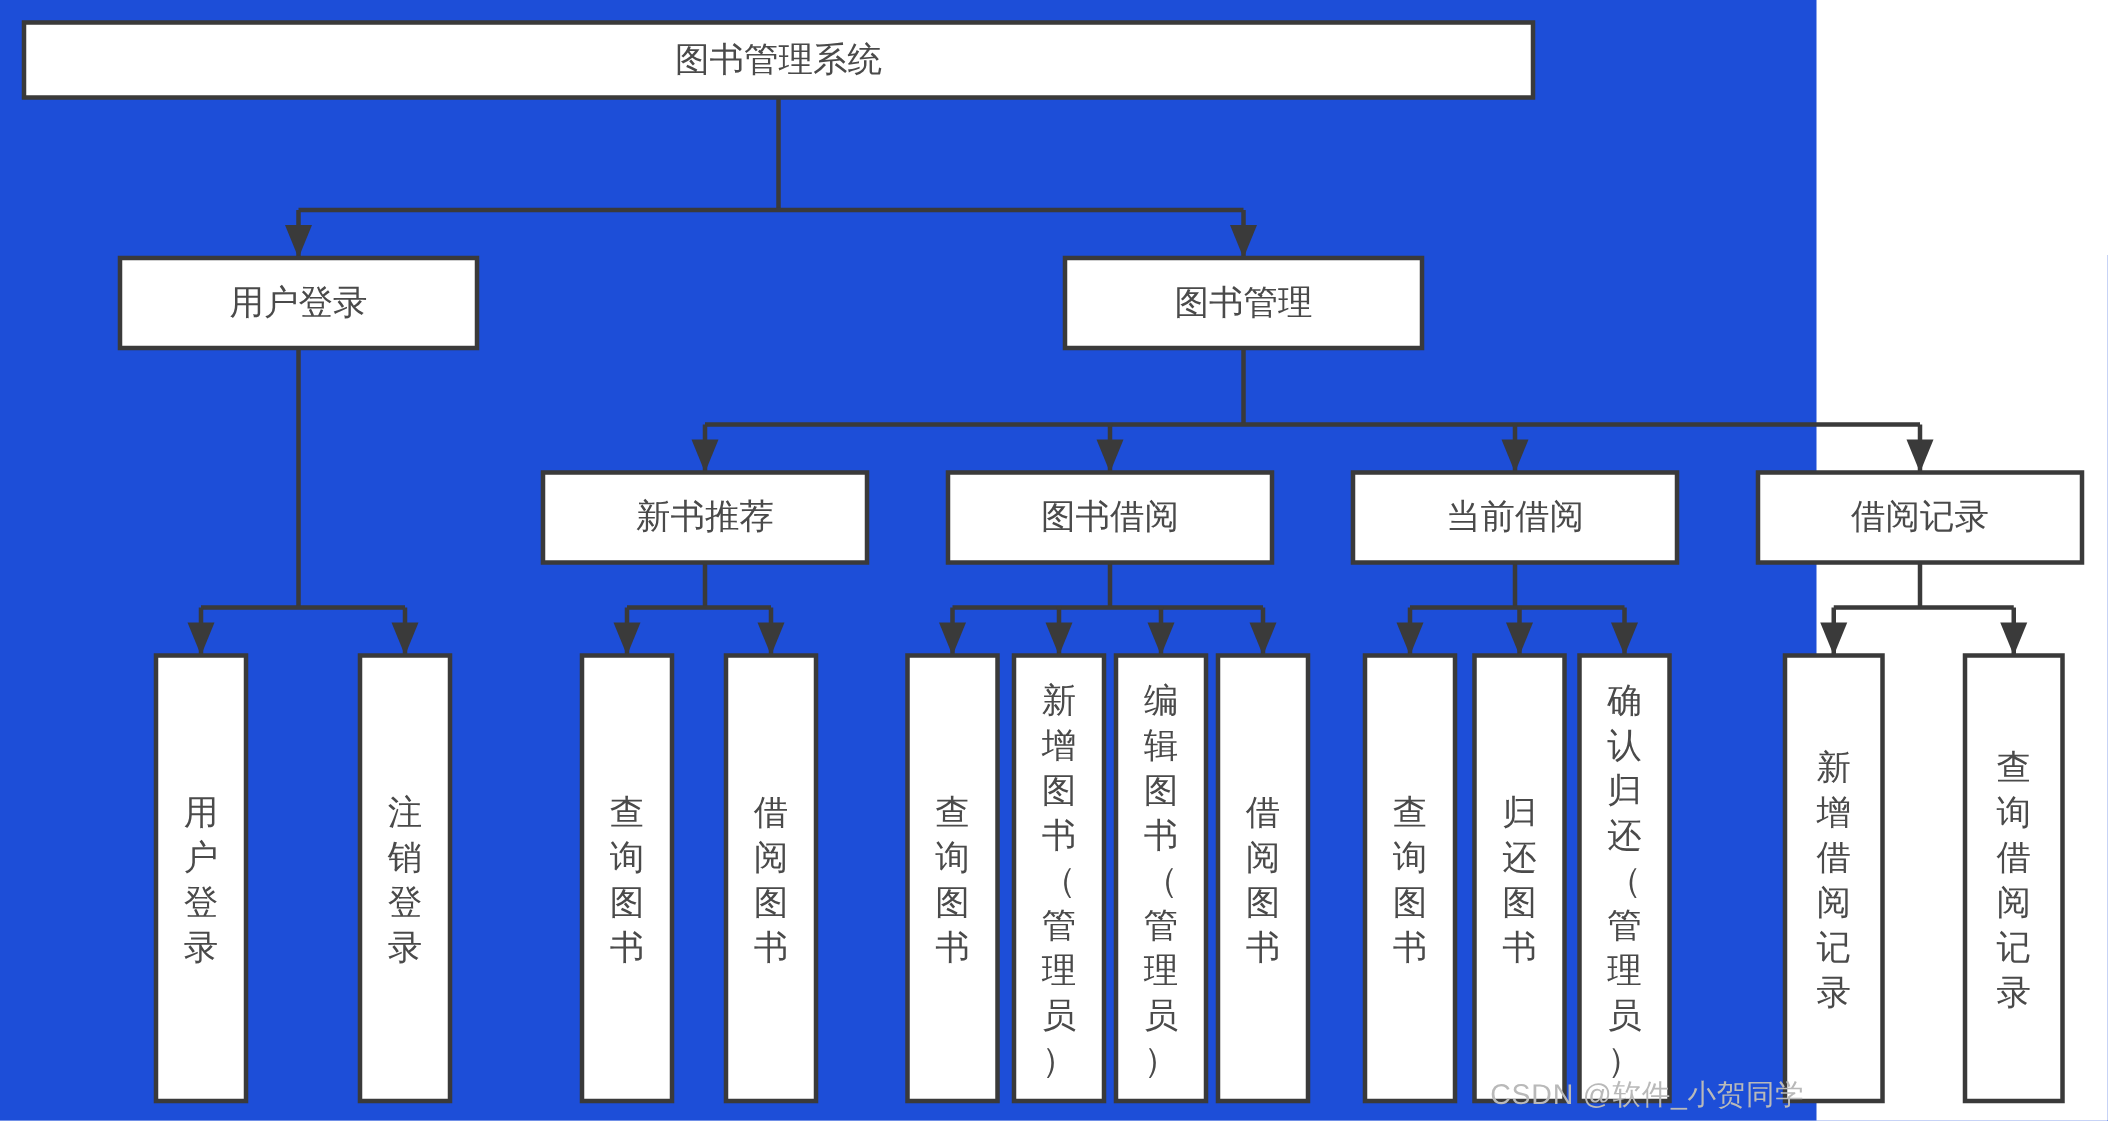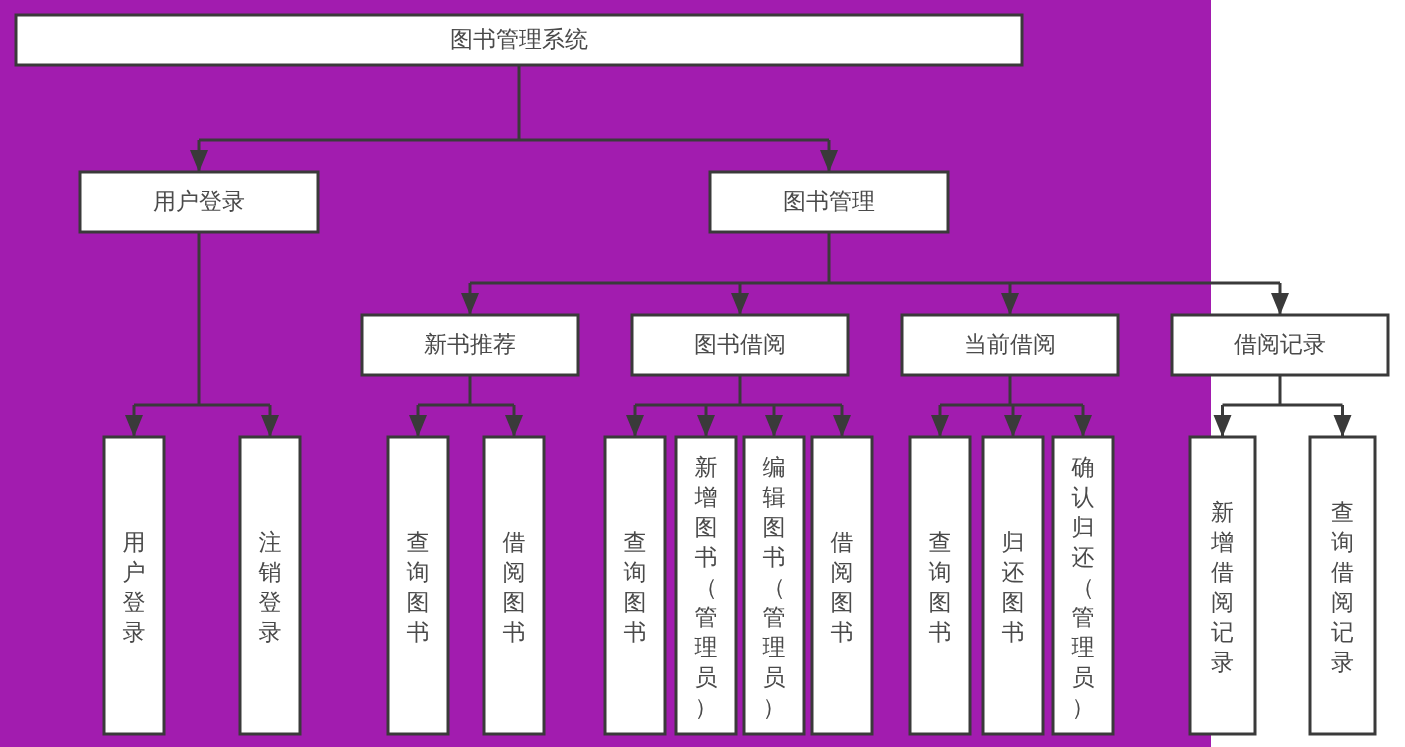--- a/index.html
+++ b/index.html
@@ -11,21 +11,21 @@
     width: 1405px;
     height: 747px;
     font-family: "Liberation Sans", "DejaVu Sans", sans-serif;
     overflow: hidden;
     position: relative;
   }
   #diagram-root {
     position: relative;
     width: 1211px;
     height: 747px;
-    background: #a21caf;
+    background: #1d4ed8;
   }
   svg.diagram-canvas {
     position: absolute;
     top: 0;
     left: 0;
     width: 1405px;
     height: 747px;
   }
   .node-box {
     fill: #ffffff;
@@ -204,14 +204,15 @@
           <text x="1222.5" class="node-label-v"><tspan x="1222.5" y="519.5">新</tspan><tspan x="1222.5" y="549.5">增</tspan><tspan x="1222.5" y="579.5">借</tspan><tspan x="1222.5" y="609.5">阅</tspan><tspan x="1222.5" y="639.5">记</tspan><tspan x="1222.5" y="669.5">录</tspan></text>
         </g>
         <g>
           <rect x="1310" y="437" width="65" height="297" class="node-box"></rect>
           <text x="1342.5" class="node-label-v"><tspan x="1342.5" y="519.5">查</tspan><tspan x="1342.5" y="549.5">询</tspan><tspan x="1342.5" y="579.5">借</tspan><tspan x="1342.5" y="609.5">阅</tspan><tspan x="1342.5" y="639.5">记</tspan><tspan x="1342.5" y="669.5">录</tspan></text>
         </g>
       </g>
 
   </svg>
 
+  <div class="watermark-text">CSDN @软件_小贺同学</div>
 
 </div>
 
 </body></html>

